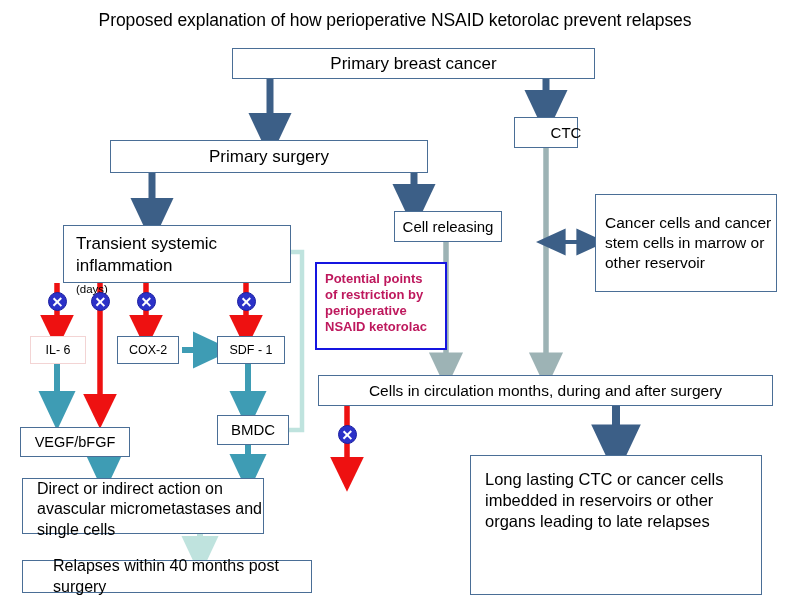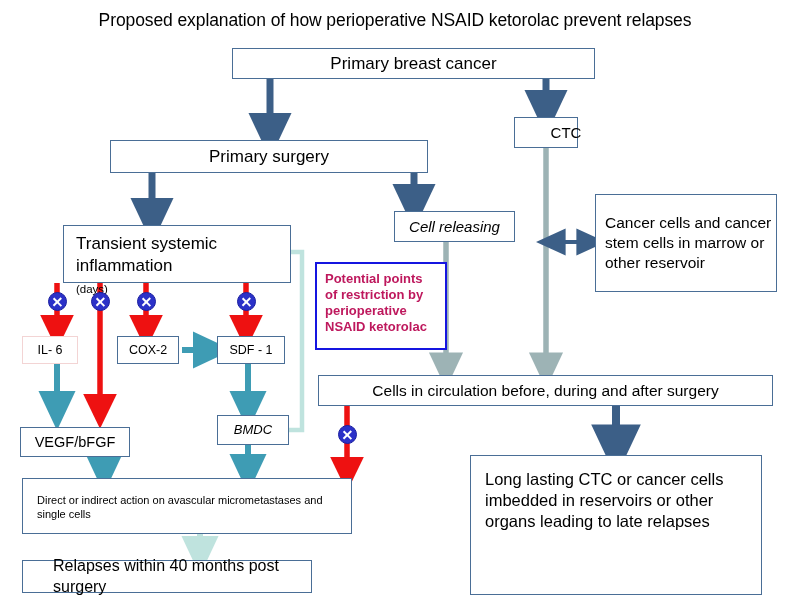--- a/index.html
+++ b/index.html
@@ -44,33 +44,33 @@
     left: 0; top: 10px; width: 790px;
     text-align: center;
     font-size: 17.5px;
     letter-spacing: -0.1px;
   }
 
   
   #n-primary-cancer { left:232px; top:48px;  width:363px; height:31px; font-size:17px; }
   #n-primary-surgery{ left:110px; top:140px; width:318px; height:33px; font-size:17px; }
   #n-ctc            { left:514px; top:117px; width:64px;  height:31px; font-size:15px;padding-left:40px; }
-  #n-cell-releasing { left:394px; top:211px; width:121px; height:31px; font-size:15px;font-style:italic; }
+  #n-cell-releasing { left:394px; top:211px; width:108px; height:31px; font-size:15px; }
   #n-cancer-cells   { left:595px; top:194px; width:182px; height:98px; font-size:15.5px; }
   #n-inflammation   { left:30px;  top:225px; width:228px; height:58px; font-size:17px;
                       padding-left:12px; display:block; padding-top:7px;margin-left:33px; }
   #n-inflammation .sub { font-size:11.5px; }
-  #n-il6   { left:22px;  top:336px; width:56px; height:28px; font-size:12.5px;
+  #n-il6   { left:30px;  top:336px; width:56px; height:28px; font-size:12.5px;
              border-color:#f3d4d4; }
   #n-cox2  { left:117px; top:336px; width:62px; height:28px; font-size:12.5px; }
   #n-sdf1  { left:217px; top:336px; width:68px; height:28px; font-size:12.5px; }
   #n-vegf  { left:20px;  top:415px; width:110px; height:30px; font-size:14.5px;margin-top:12px; }
-  #n-bmdc  { left:217px; top:415px; width:72px;  height:30px; font-size:13px;font-style:italic; }
-  #n-direct{ left:22px;  top:478px; width:330px; height:56px; font-size:11px;
-             padding-left:14px; display:block; padding-top:14px; }
+  #n-bmdc  { left:217px; top:415px; width:72px;  height:30px; font-size:15px; }
+  #n-direct{ left:22px;  top:478px; width:242px; height:56px; font-size:16px;
+             padding-left:14px; display:block; padding-top:0; }
   #n-relapses { left:22px; top:560px; width:290px; height:33px; font-size:16px;
              padding-left:30px; }
   #n-circulation { left:318px; top:375px; width:455px; height:31px; font-size:15.5px; }
   #n-long-lasting{ left:470px; top:455px; width:292px; height:140px; font-size:16.5px;
              padding-left:14px; display:block; padding-top:13px; }
 
   #n-potential {
     position: absolute;
     left: 315px; top: 262px; width: 132px; height: 88px;
     box-sizing: border-box;
@@ -217,21 +217,21 @@
 
   <div class="node" id="n-direct">
     <span class="txt">Direct or indirect action on avascular micrometastases and single cells</span>
   </div>
 
   <div class="node left" id="n-relapses">
     <span class="txt">Relapses within 40 months post surgery</span>
   </div>
 
   <div class="node center" id="n-circulation">
-    <span class="txt">Cells in circulation before, during and after surgery</span>
+    <span class="txt">Cells in circulation months, during and after surgery</span>
   </div>
 
   <div class="node" id="n-long-lasting">
     <span class="txt">Long lasting CTC or cancer cells imbedded in reservoirs or other organs leading to late relapses</span>
   </div>
 
   <div id="n-potential">
     <div>Potential points</div>
     <div>of restriction by</div>
     <div>perioperative</div>

